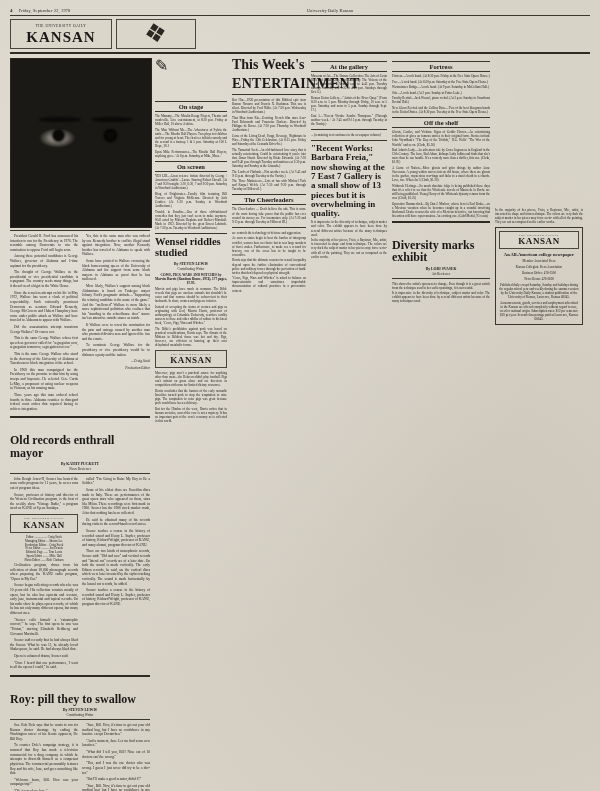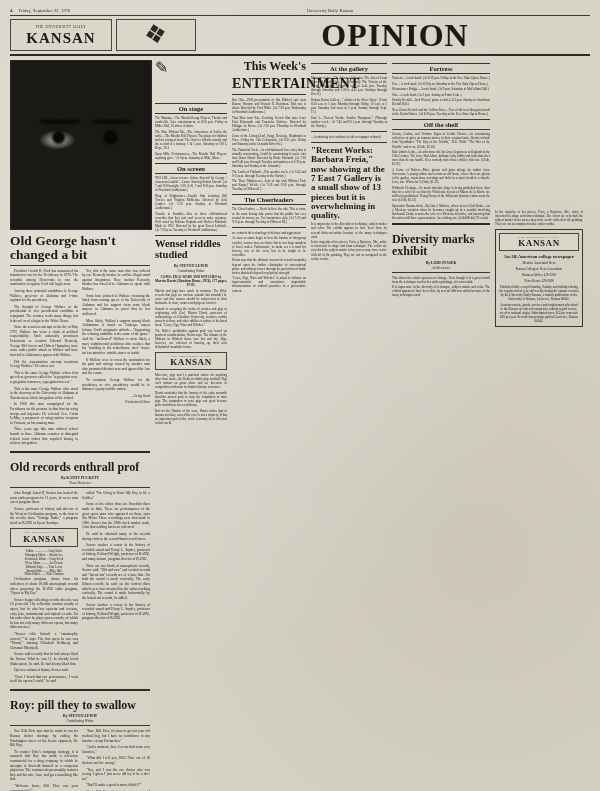--- a/index.html
+++ b/index.html
@@ -79,27 +79,27 @@
     overflow:hidden;
   }
   .photo .iris{position:absolute;width:9px;height:9px;border-radius:50%;background:#0a0908;box-shadow:0 0 3px 2px #000;}
   .photo .iris.l{left:43px;top:72px;}
   .photo .iris.r{left:95px;top:72px;}
   .photo .brow{position:absolute;height:5px;background:#0a0908;border-radius:50%;filter:blur(1px);}
   .photo .brow.l{left:28px;top:58px;width:42px;}
   .photo .brow.r{left:80px;top:58px;width:42px;}
 
   .hl1{font-weight:bold;font-size:13.5px;line-height:1.02;margin:4px 0 3px;}
-  .hl2{font-weight:bold;font-size:12px;line-height:1.02;margin:8px 0 3px;}
+  .hl2{font-weight:bold;font-size:12px;line-height:1.02;margin:16px 0 3px;}
   .hl3{font-weight:bold;font-size:10.5px;line-height:1.03;margin:3px 0 3px;}
   .hl4{font-weight:bold;font-size:9px;line-height:1.03;margin:3px 0 2px;}
   .entertainment{
     font-weight:bold;font-size:14px;line-height:1;letter-spacing:.3px;text-align:center;
   }
-  .thisweek{font-weight:bold;font-size:12px;text-align:right;line-height:1;margin-bottom:5px;}
+  .thisweek{font-weight:bold;font-size:14px;text-align:left;line-height:1;margin-bottom:5px;}
   .swoosh{font-size:16px;line-height:1;text-align:left;margin-bottom:-2px;}
 
   .body{font-size:3.5px;line-height:1.32;text-align:justify;}
   .body p{margin:0 0 2px;text-indent:4px;}
   .sec-head{
     font-weight:bold;font-size:6.5px;text-align:center;
     border-top:1px solid #3a372f;border-bottom:1px solid #3a372f;
     padding:1px 0;margin:3px 0 2px;
   }
   .byline{font-weight:bold;font-size:3.8px;text-align:center;margin:2px 0 1px;}
@@ -140,36 +140,32 @@
   </div>
 
   <div class="topband">
     <div class="flagbox">
       <div class="kicker">The University Daily</div>
       <div class="kansan">KANSAN</div>
     </div>
     <div class="quillbox">
       <div class="quill">❖</div>
     </div>
-    <div class="opinion-wrap">
-      <div class="opinion">OPINION</div>
-    </div>
   </div>
 
   <div class="cols">
 
     <div class="colA">
       <div class="photo">
         <div class="brow l"></div>
         <div class="brow r"></div>
         <div class="iris l"></div>
         <div class="iris r"></div>
       </div>
 
-      <div class="hl1">Old George hasn't changed a bit</div>
       <div class="hrule"></div>
 
       <div class="colsplit">
         <div class="half body">
           <p>President Gerald R. Ford has announced his intention to run for the Presidency in 1976. The scramble among Democrats to win the nomination to oppose Ford will begin soon.</p>
           <p>Among these potential candidates is George Wallace, governor of Alabama and 1-time aspirant for the presidency.</p>
           <p>The thought of George Wallace as the presidential or vice presidential candidate is repugnant. The country needs many things, but it doesn't need a bigot in the White House.</p>
           <p>Since the senseless attempt on his life in May 1972, Wallace has worn a cloak of political respectability. Such nationally prominent Democrats as senators Edward Kennedy, George McGovern and Hubert Humphrey have come under public attack as Wallace and have traveled to Alabama to appear with Wallace.</p>
           <p>Did the assassination attempt transform George Wallace? Of course not.</p>
           <p>This is the same George Wallace whose first speech as governor called for "segregation now, segregation tomorrow, segregation forever."</p>
@@ -183,21 +179,21 @@
           <p>More likely, Wallace's support among black Alabamians is based on Tuskegee mayor Johnny Ford's pragmatic attitude—"Supporting the winning candidate is the name of the game." And the "mellowed" Wallace is more likely a more sophisticated politician who realizes that his "standing in the schoolhouse door" stance isn't an attractive outside stance as inside.</p>
           <p>If Wallace were to wrest the nomination for the pain and outrage caused by another man who promoted divisiveness and ignored the law and the courts.</p>
           <p>To nominate George Wallace for the presidency or vice presidency would be to dishonor a party and the nation.</p>
           <div class="sig">—Craig Steck</div>
           <div class="sig">Production Editor</div>
         </div>
       </div>
 
       <div class="rule-thick"></div>
 
-      <div class="hl2">Old records enthrall prof</div>
+      <div class="hl2">Old records enthrall mayor</div>
       <div class="byline">By KATHY PUCKETT</div>
       <div class="byline2">News Reviewer</div>
       <div class="hrule"></div>
 
       <div class="colsplit">
         <div class="half body">
           <p>John Rough Jones-II, Sooner has hosted the same radio program for 11 years, he never runs out of program ideas.</p>
           <p>Soozer, professor of history and director of the Western Civilization program, is the host of the weekly show "Vintage Radio," a program aired on KANU at 8 p.m. Sundays.</p>
 
           <div class="kansan-logo">

